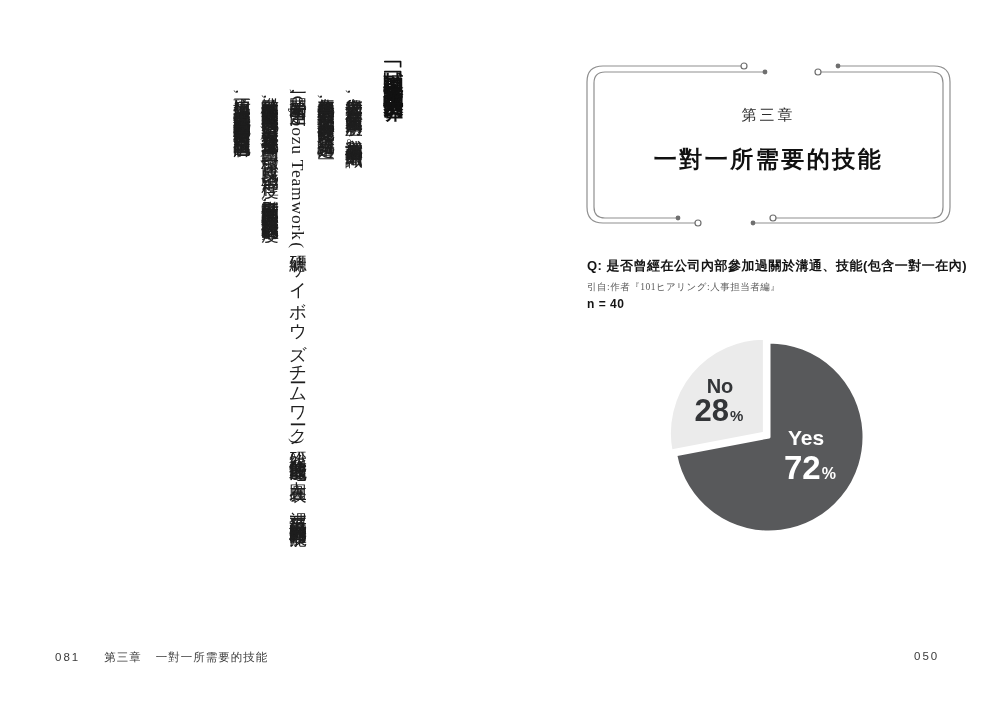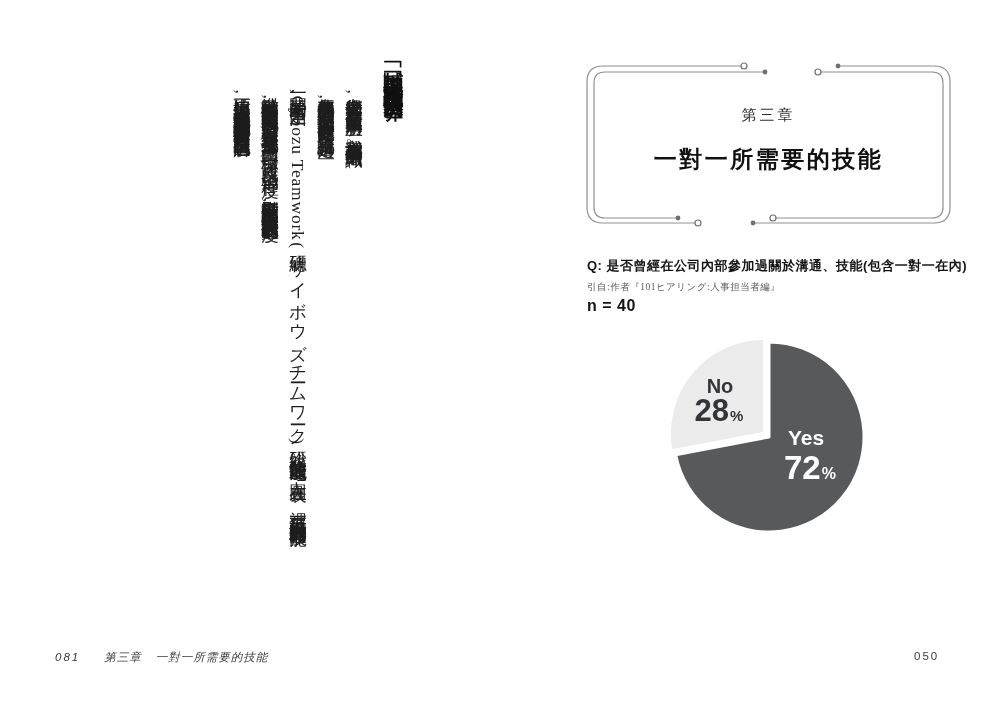--- a/index.html
+++ b/index.html
@@ -38,21 +38,20 @@
     text-indent: 1.7em;
   }
 
   .footer-left {
     position: absolute;
     top: 650px; left: 55px;
     font-size: 11.5px;
     color: #3a3a3a;
     letter-spacing: 1px;
     white-space: nowrap;
-    font-style: italic;
   }
   .footer-left .fnum { margin-right: 24px; letter-spacing: 2px; }
   .footer-left .fchap { margin-right: 14px; }
 
   .footer-right {
     position: absolute;
     top: 650px; left: 914px;
     font-size: 11.5px;
     color: #3a3a3a;
     letter-spacing: 2px;
@@ -98,21 +97,21 @@
   .q-prefix { margin-right: 4px; }
   .q-citation {
     margin-top: 5px;
     font-family: "Liberation Serif", serif;
     font-size: 9.5px;
     color: #5a5a5a;
     letter-spacing: 0.5px;
   }
   .q-n {
     margin-top: 3px;
-    font-size: 16px;
+    font-size: 12px;
     font-weight: bold;
     color: #141414;
     letter-spacing: 0.5px;
   }
 
   .pie-chart {
     position: absolute;
     top: 333px; left: 663px;
     width: 212px; height: 206px;
   }

